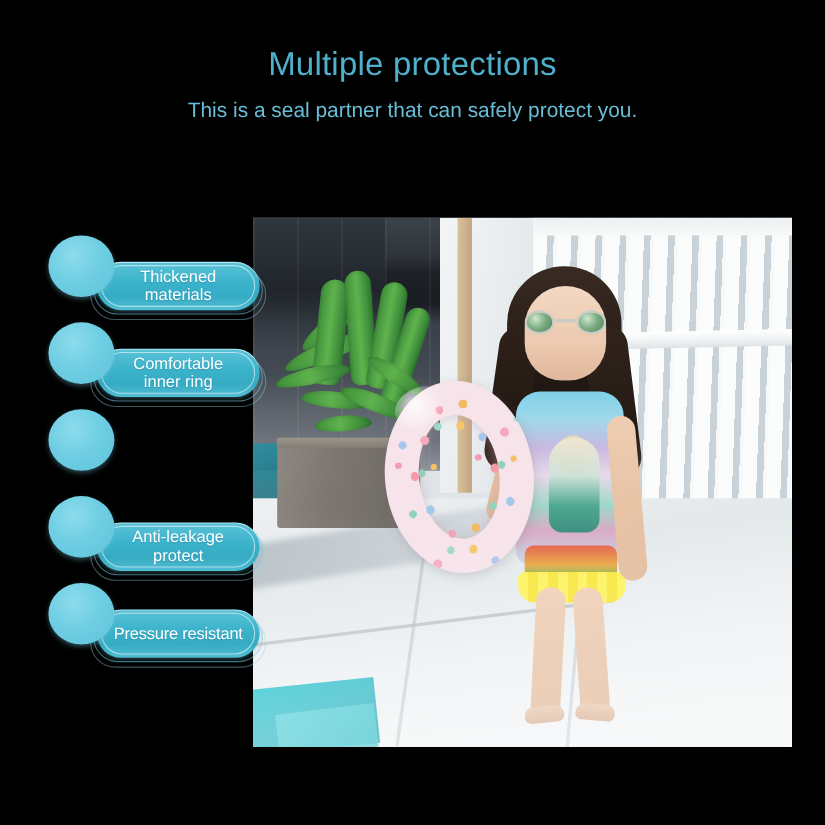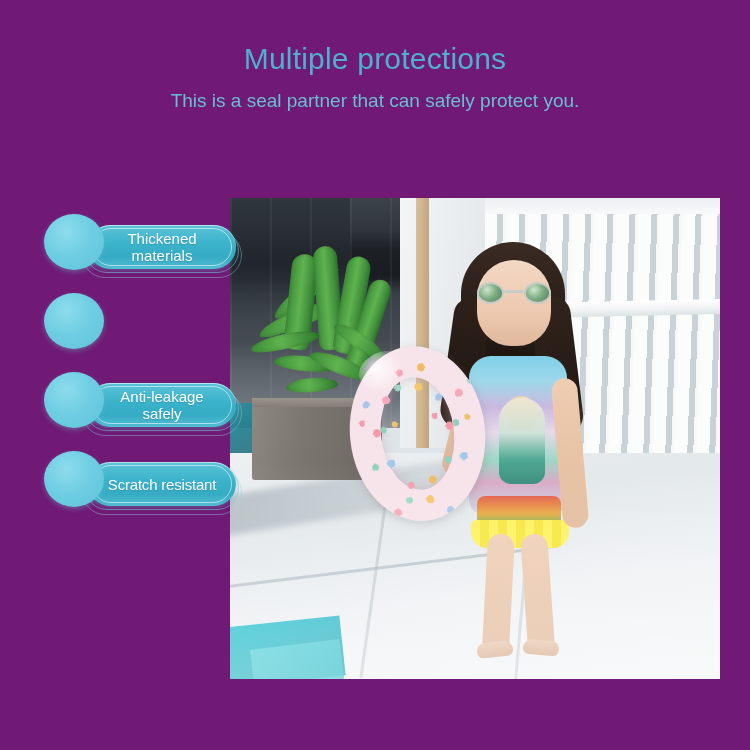--- a/index.html
+++ b/index.html
@@ -14,21 +14,21 @@
     overflow: hidden;
     font-family: "Liberation Sans", sans-serif;
     position: relative;
   }
 
   #page {
     position: absolute;
     left: 0; top: 0;
     width: 750px;
     height: 750px;
-    background: #701a75;
+    background: #000000;
   }
 
   
   .header {
     position: absolute;
     left: 0;
     top: 40px;
     width: 750px;
     text-align: center;
   }
@@ -361,21 +361,21 @@
     top: 214px;
     width: 200px;
   }
   .feature {
     position: relative;
     height: 79px;
   }
   .pill-wrap {
     position: absolute;
     left: 44px;
-    top: 11px;
+    top: 24px;
     width: 148px;
     height: 36px;
   }
   .pill-outer {
     position: absolute;
     left: 0; top: 0;
     width: 148px; height: 44px;
     border-radius: 22px;
     background: linear-gradient(180deg,#5cc3d8 0%, #3bb3cb 42%, #35abc4 72%, #52bed4 100%);
     box-shadow:
@@ -544,45 +544,57 @@
         <div class="pill-outer"></div>
         <div class="pill-ring1"></div>
         <div class="pill-text">Thickened
 materials</div>
       </div>
       <div class="badge"></div>
       <div class="badge-num">1.</div>
     </div>
 
 
+    <div class="feature">
+      <div class="pill-wrap">
+        <div class="pill-ring3"></div>
+        <div class="pill-ring2"></div>
+        <div class="pill-outer"></div>
+        <div class="pill-ring1"></div>
+        <div class="pill-text">Comfortable
+inner ring</div>
+      </div>
+      <div class="badge"></div>
+      <div class="badge-num">3.</div>
+    </div>
 
     <div class="feature">
       <div class="badge"></div>
       <div class="badge-num">4.</div>
     </div>
 
     <div class="feature">
       <div class="pill-wrap">
         <div class="pill-ring3"></div>
         <div class="pill-ring2"></div>
         <div class="pill-outer"></div>
         <div class="pill-ring1"></div>
         <div class="pill-text">Anti-leakage
-safely</div>
+protect</div>
       </div>
       <div class="badge"></div>
       <div class="badge-num">5.</div>
     </div>
 
     <div class="feature">
       <div class="pill-wrap">
         <div class="pill-ring3"></div>
         <div class="pill-ring2"></div>
         <div class="pill-outer"></div>
         <div class="pill-ring1"></div>
-        <div class="pill-text wide">Scratch resistant</div>
+        <div class="pill-text wide">Pressure resistant</div>
       </div>
       <div class="badge"></div>
       <div class="badge-num">6.</div>
     </div>
 
   </div>
 </div>
 
 </body></html>

